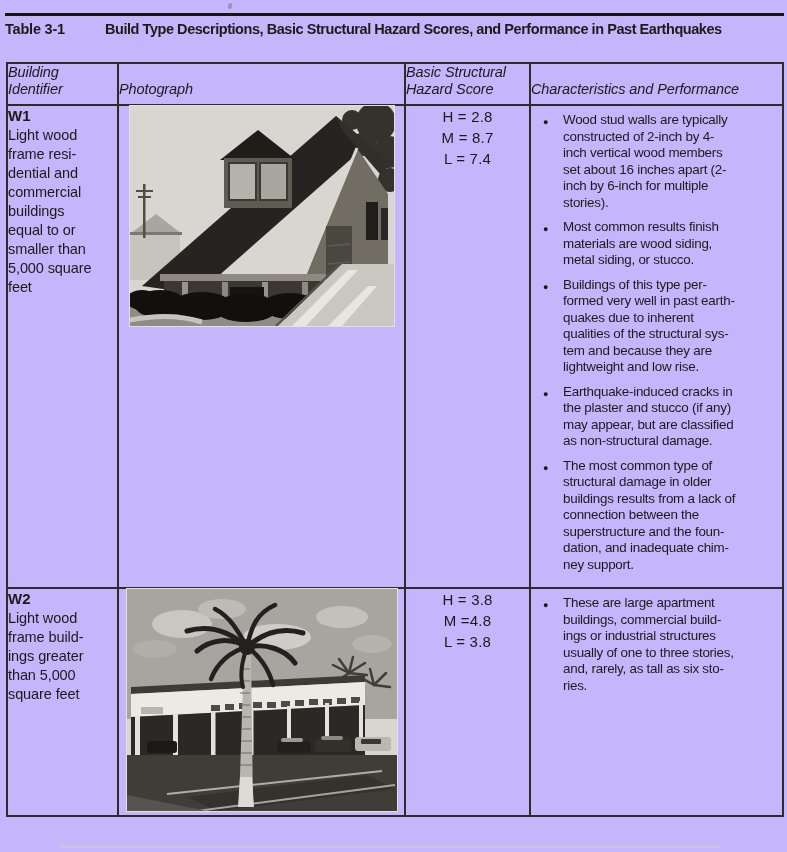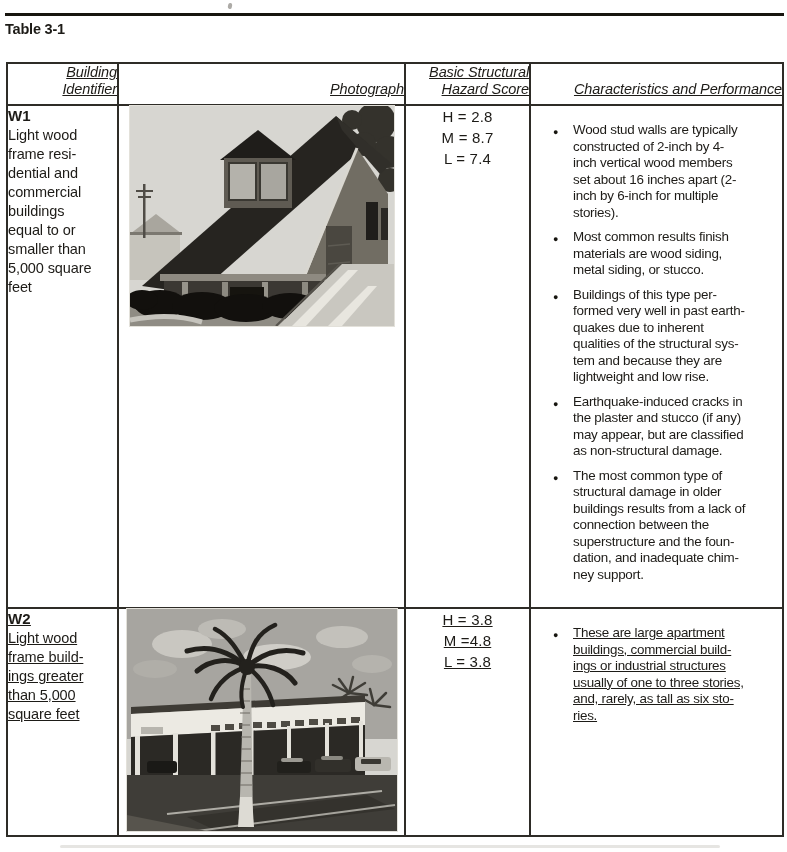--- a/index.html
+++ b/index.html
@@ -1,19 +1,19 @@
 <!DOCTYPE html>
 <html><head>
 <meta charset="utf-8">
 <style>
   * { box-sizing: border-box; }
   html,body { margin:0; padding:0; background:#e8e8e4; }
   .page {
     position:relative; width:787px; height:852px; margin:0 auto;
-    background:#ffffff; color:#1d1b17; overflow:hidden;
+    background:#c4b5fd; color:#1d1b17; overflow:hidden;
     font-family:"Liberation Sans", sans-serif;
   }
   
   .title-bar {
     position:absolute; left:5px; top:13px; width:779px;
     border-top:3px solid #17150f; padding-top:5px;
     display:flex; align-items:baseline;
   }
   .title-label {
     flex:0 0 100px; font-weight:bold; font-size:14.5px; letter-spacing:-0.2px;
@@ -32,61 +32,62 @@
   
   table.t {
     position:absolute; left:6px; top:62px; width:776px;
     border-collapse:collapse; table-layout:fixed;
   }
   table.t th, table.t td {
     border:2px solid #2e2c27; padding:0; vertical-align:top;
   }
   table.t th {
     height:39px; font-weight:normal; font-style:italic; font-size:14.5px;
-    line-height:17px; text-align:right; vertical-align:bottom;
-    padding-bottom:6px; white-space:pre-line; letter-spacing:-0.1px;text-decoration:underline;
+    line-height:17px; text-align:left; vertical-align:bottom;
+    padding-bottom:6px; white-space:pre-line; letter-spacing:-0.1px;
   }
   tr.row-1 { height:466px; }
-  tr.row-2 { height:191px;text-decoration:underline; }
+  tr.row-2 { height:191px; }
   
   .cell-id { padding:56px 5px 0 8px; font-size:14.5px; line-height:19px; }
   .row-id  { display:block; text-align:left; font-weight:bold; font-size:15px;
              margin-bottom:1px; letter-spacing:.2px; }
   .row-desc{ white-space:pre-line; letter-spacing:-0.1px; }
   
   .cell-photo { text-align:center; }
   .pad-a { padding-top:24px; }
   .pad-b { padding-top:28px; }
   .cell-photo svg { display:inline-block; background:#d7d6d1; outline:1px solid #e3e1da; }
   
   .cell-score { text-align:center; font-size:15px; line-height:21px;
                 letter-spacing:.2px; }
   .score-pad-a { padding-top:84px; }
   .score-pad-b { padding-top:84px; }
   
   .cell-chars { padding:5px 2px 0 10px; }
-  ul.bullets { list-style:none; margin:0; padding:16px; }
+  ul.bullets { list-style:none; margin:0; padding:6px; }
   ul.bullets li {
     position:relative; padding-left:26px; margin-bottom:8px;
     font-size:13.4px; line-height:16.5px; letter-spacing:-0.25px;
     white-space:pre-line;
   }
   ul.bullets li::before {
     content:"●"; position:absolute; left:6px; top:2px; font-size:9px; color:#17150f;
   }
 </style>
 </head>
 <body>
 
 <div class="page">
 
   <div class="artifact-dot"></div>
 
   <div class="title-bar">
     <span class="title-label">Table 3-1</span>
+    <span class="title-text">Build Type Descriptions, Basic Structural Hazard Scores, and Performance in Past Earthquakes</span>
   </div>
 
   <table class="t">
     <colgroup>
       <col style="width:111px">
         <col style="width:287px">
       <col style="width:125px">
         <col style="width:253px">
     </colgroup>
     <tbody>

